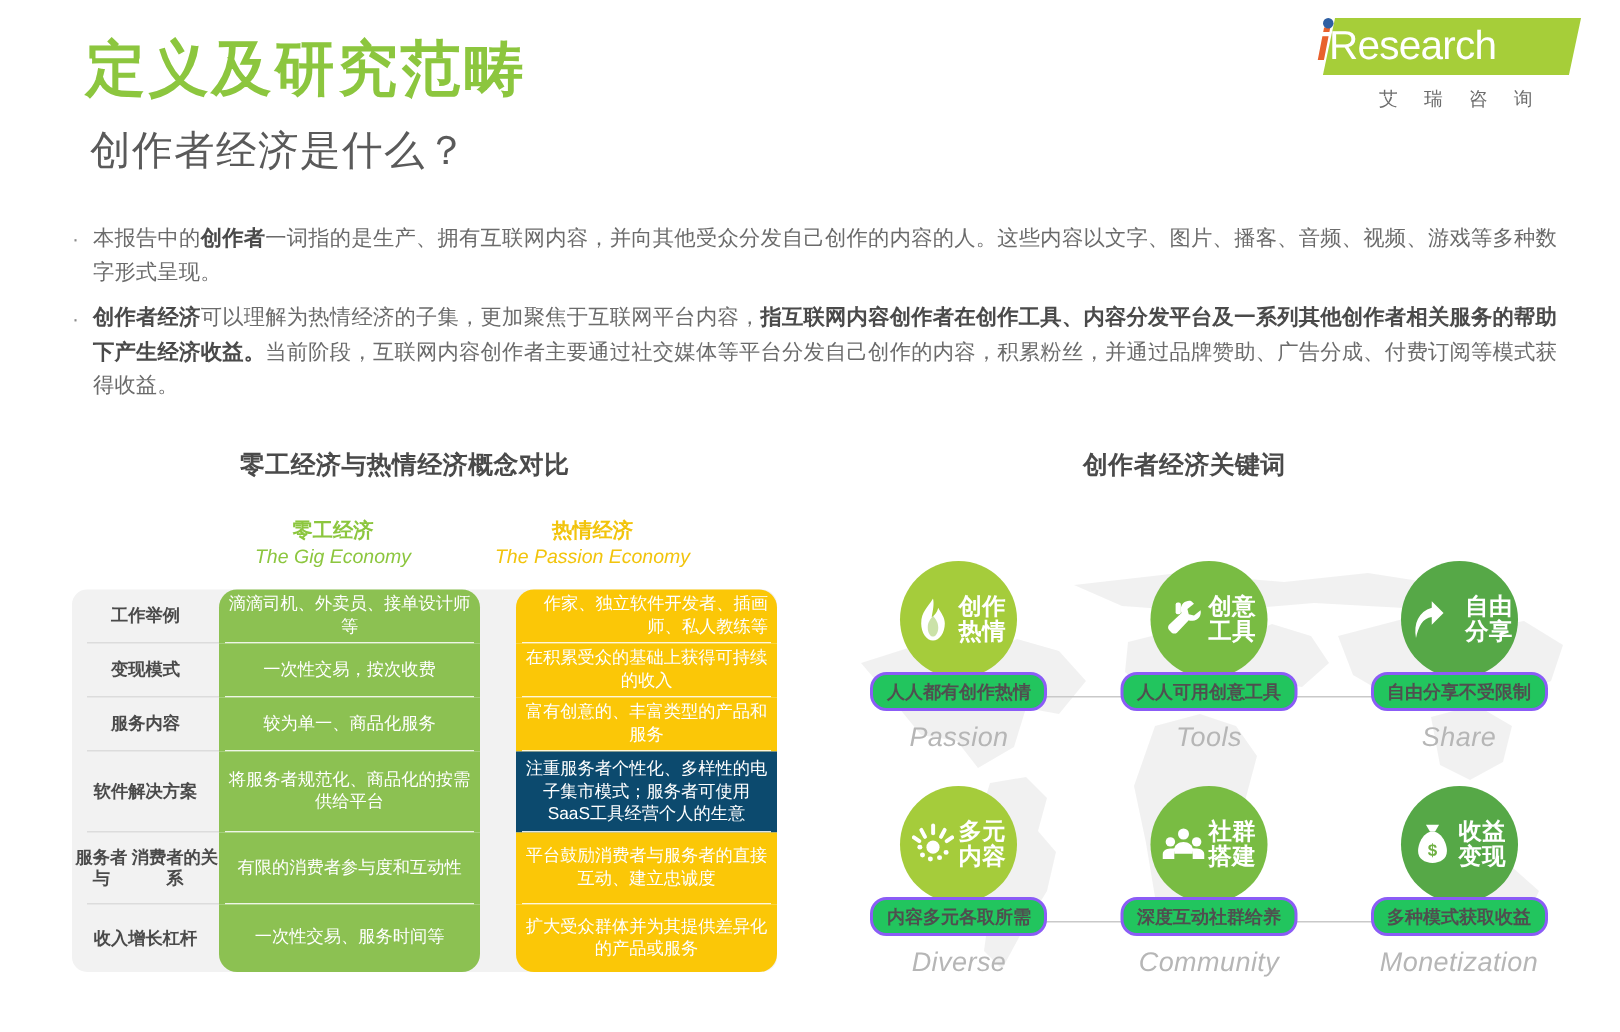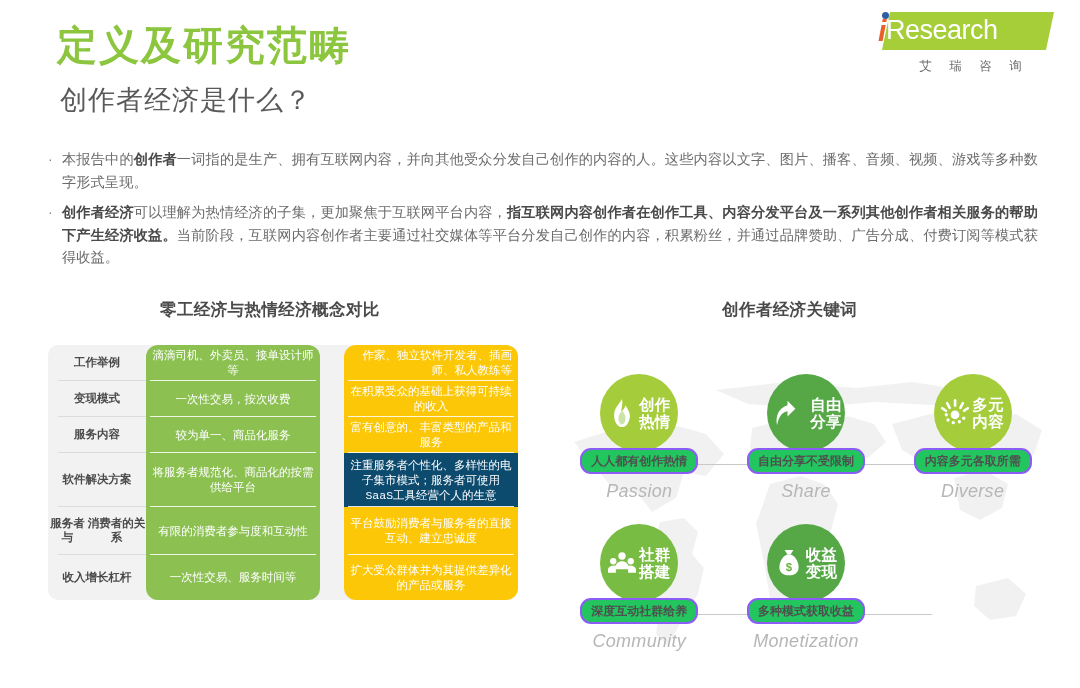--- a/index.html
+++ b/index.html
@@ -86,21 +86,20 @@
 
   .cmp-panel {
     position: relative; width: 470px; height: 255px;
     background: #F2F2F2; border-radius: 10px;
   }
   .cmp-grid {
     position: absolute; left: 0; top: 0; width: 470px; height: 255px;
     display: grid;
     grid-template-columns: 98px 174px 24px 174px;
     grid-template-rows: 36px 36px 36px 54px 48px 45px;
-    font-family: Liberation Mono, monospace;
   }
   .cell-label {
     grid-column: 1; display: flex; align-items: center; justify-content: center;
     font-size: 11.5px; font-weight: bold; color: #4a4a4a;
     text-align: center; line-height: 14px; position: relative;
   }
   .cell-label::after {
     content: ""; position: absolute; left: 10px; right: 0; bottom: 0;
     height: 1px; background: #dcdcdc;
   }
@@ -178,20 +177,30 @@
     <div class="bullet">
       <span class="dot">·</span>
       <span class="txt" id="b1"><b>创作者经济</b>可以理解为热情经济的子集，更加聚焦于互联网平台内容，<b>指互联网内容创作者在创作工具、内容分发平台及一系列其他创作者相关服务的帮助下产生经济收益。</b>当前阶段，互联网内容创作者主要通过社交媒体等平台分发自己创作的内容，积累粉丝，并通过品牌赞助、广告分成、付费订阅等模式获得收益。</span>
     </div>
   </div>
 
   <div class="sec-title" id="sec-left">零工经济与热情经济概念对比</div>
   <div class="sec-title" id="sec-right">创作者经济关键词</div>
 
   <div class="cmp">
+    <div class="cmp-heads">
+      <div class="cmp-head" id="head-gig">
+        <div class="cn">零工经济</div>
+        <div class="en">The Gig Economy</div>
+      </div>
+      <div class="cmp-head" id="head-passion">
+        <div class="cn">热情经济</div>
+        <div class="en">The Passion Economy</div>
+      </div>
+    </div>
     <div class="cmp-panel">
       <div class="cmp-grid" id="cmp-grid">
           <div class="cell-label">
             <div>工作举例</div>
           </div>
           <div class="cell-green" style="background: rgb(140, 193, 82); border-top-left-radius: 12px; border-top-right-radius: 12px;">滴滴司机、外卖员、接单设计师等</div>
           <div class="cell-gap"></div>
           <div class="cell-yellow" style="background: rgb(251, 199, 7); border-top-left-radius: 12px; border-top-right-radius: 12px; text-align: right;">作家、独立软件开发者、插画师、私人教练等</div>
           <div class="cell-label">
             <div>变现模式</div>
@@ -257,20 +266,36 @@
             </span>
             <div class="kw-cn">
               <div>创作</div>
               <div>热情</div>
             </div>
           </div>
           <div class="kw-pill">人人都有创作热情</div>
           <div class="kw-en">Passion</div>
         </div>
         <div class="kw-item">
+          <div class="kw-circle" style="background: rgb(121, 188, 67);">
+            <span>
+              <svg class="kw-ico" viewBox="0 0 32 34">
+                <path fill="#fff" d="M22 3c-4-1-8 2-8 6 0 1 0 2 .5 3L5 21c-1 1-1 3 0 4l2 2c1 1 3 1 4 0l9-9.5c1 .5 2 .5 3 .5 4 0 7-4 6-8l-5 4-4-1-1-4 5-4z"></path>
+                <rect x="10" y="4" width="4" height="9" rx="1.6" fill="#fff"></rect>
+              </svg>
+            </span>
+            <div class="kw-cn">
+              <div>创意</div>
+              <div>工具</div>
+            </div>
+          </div>
+          <div class="kw-pill">人人可用创意工具</div>
+          <div class="kw-en">Tools</div>
+        </div>
+        <div class="kw-item">
           <div class="kw-circle" style="background: rgb(86, 168, 71); gap: 12px;">
             <span>
               <svg class="kw-ico" viewBox="0 0 32 34">
                 <path fill="#fff" d="M8 31 C6 20 10 11 20 8 l0-5 9 9 -9 9 0-6 C13 16 10 22 8 31 z"></path>
               </svg>
             </span>
             <div class="kw-cn">
               <div>自由</div>
               <div>分享</div>
             </div>

